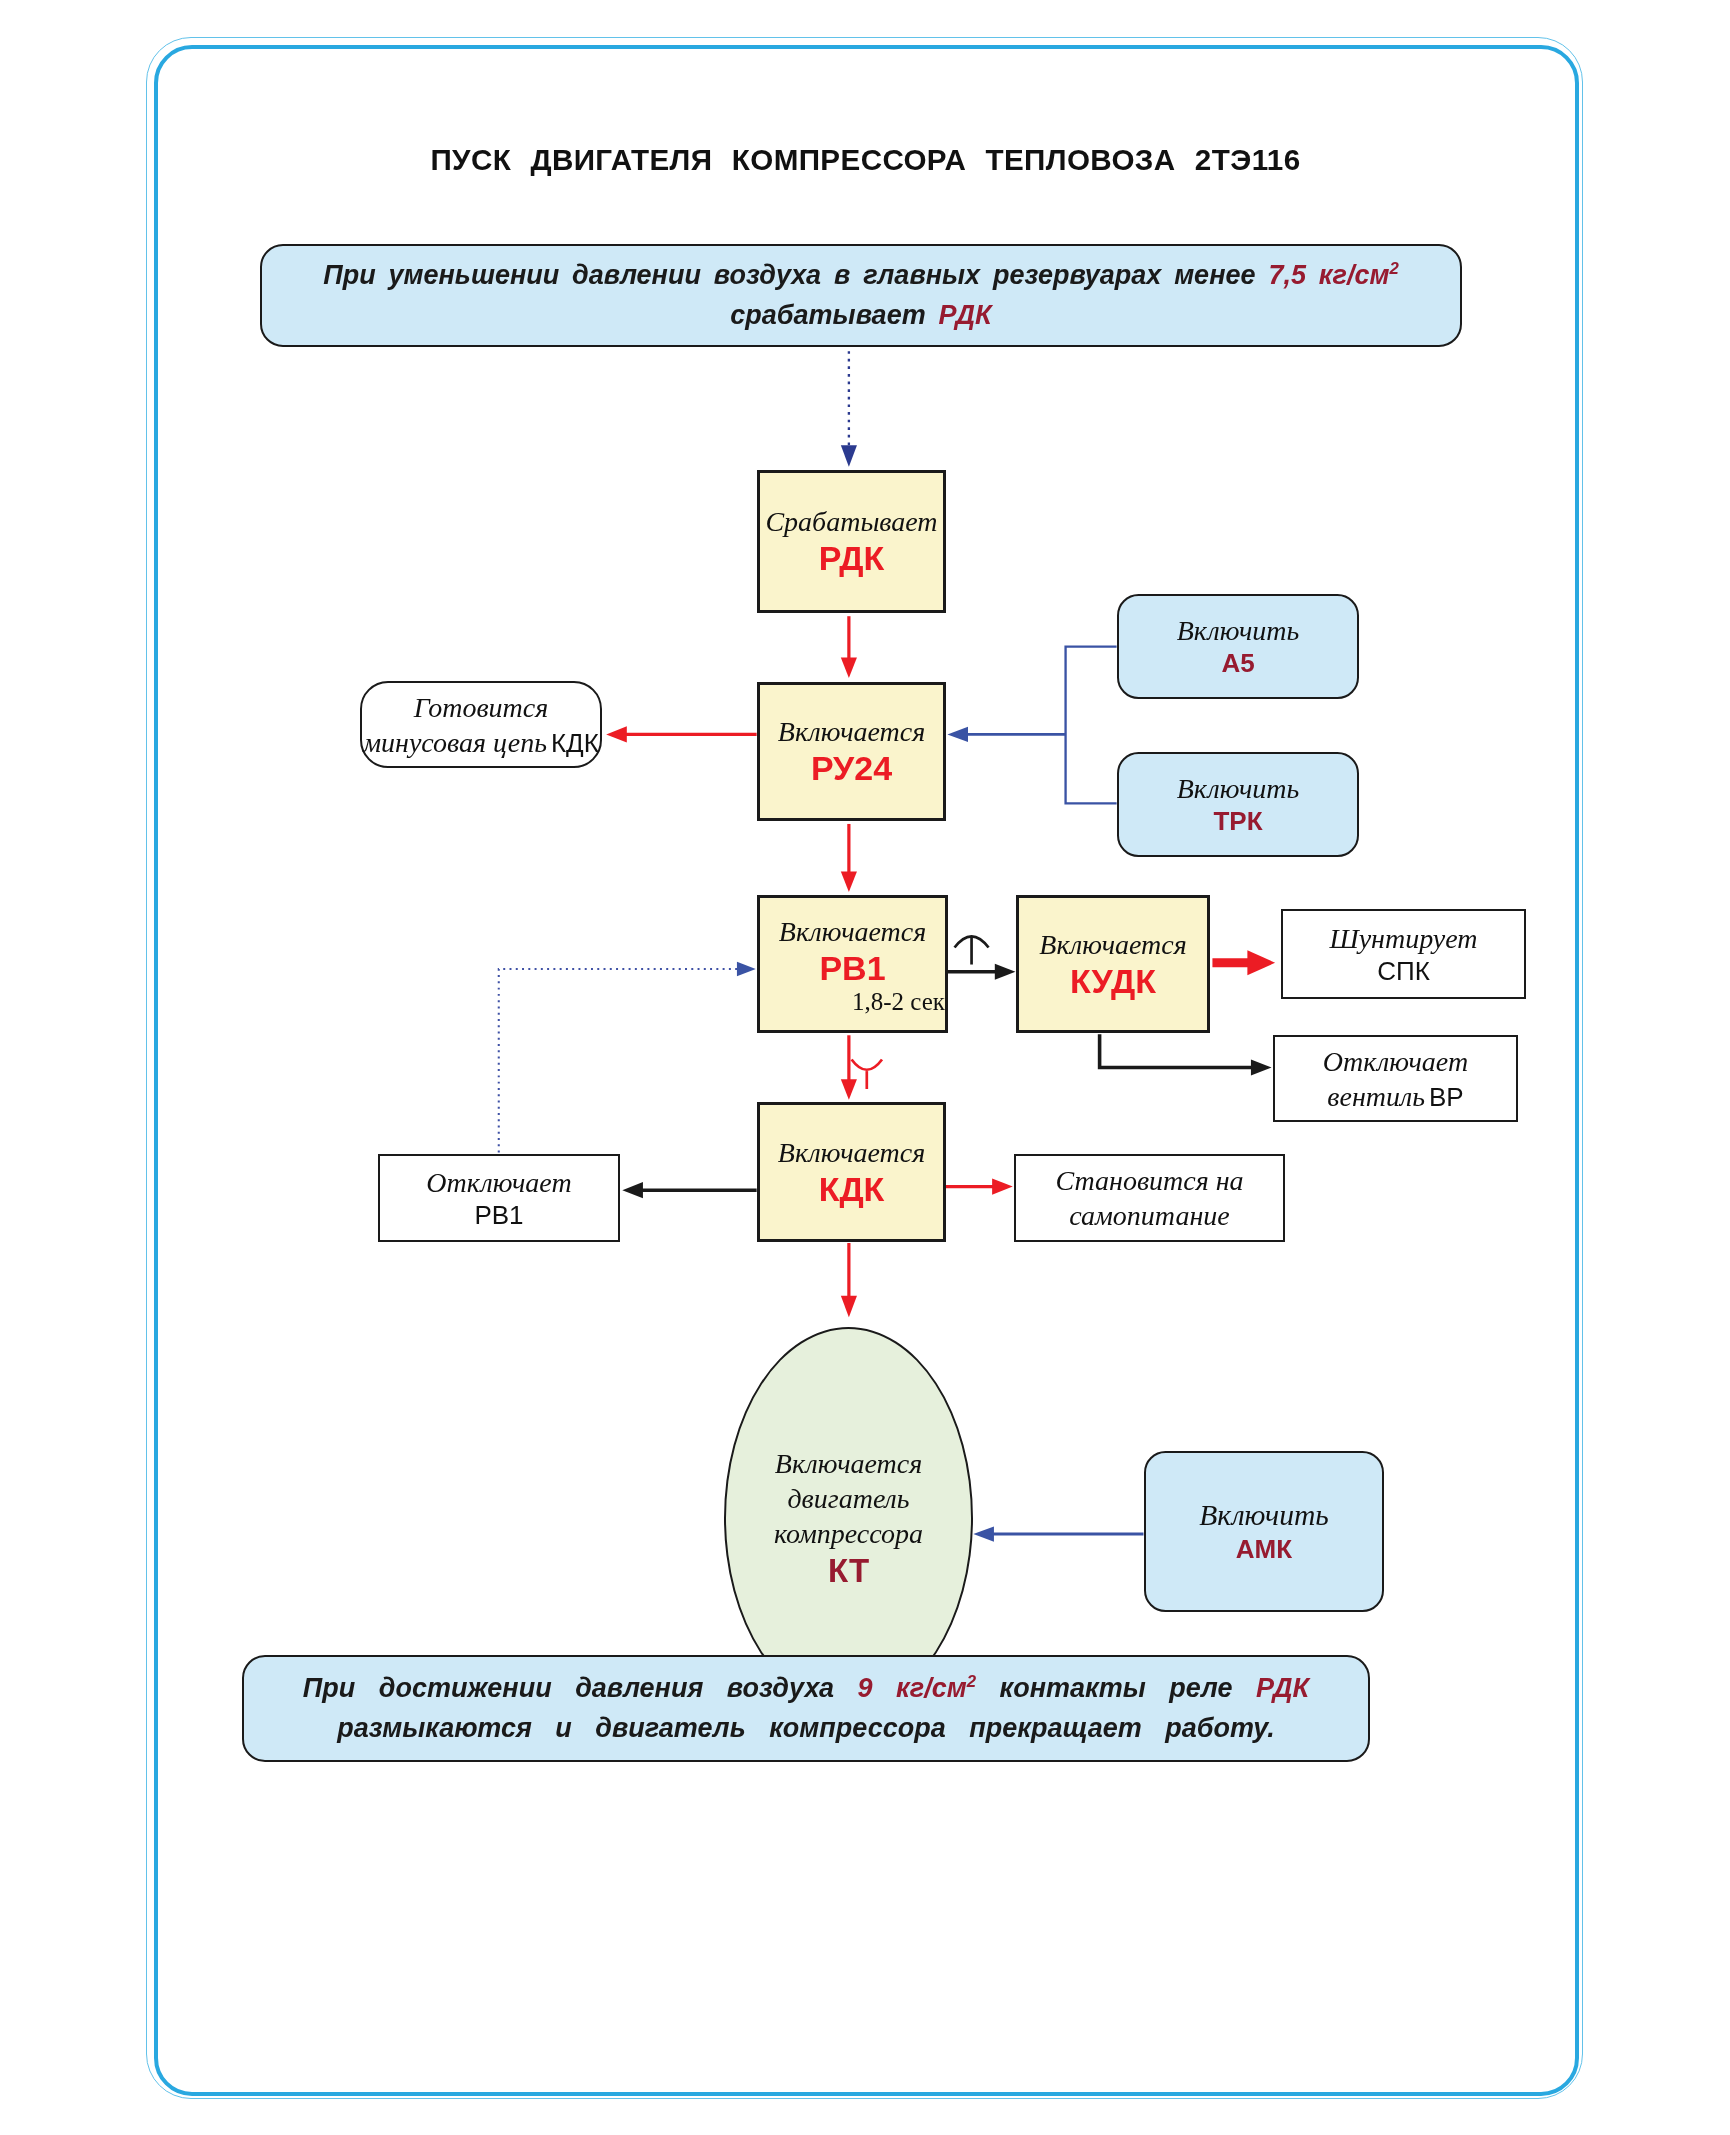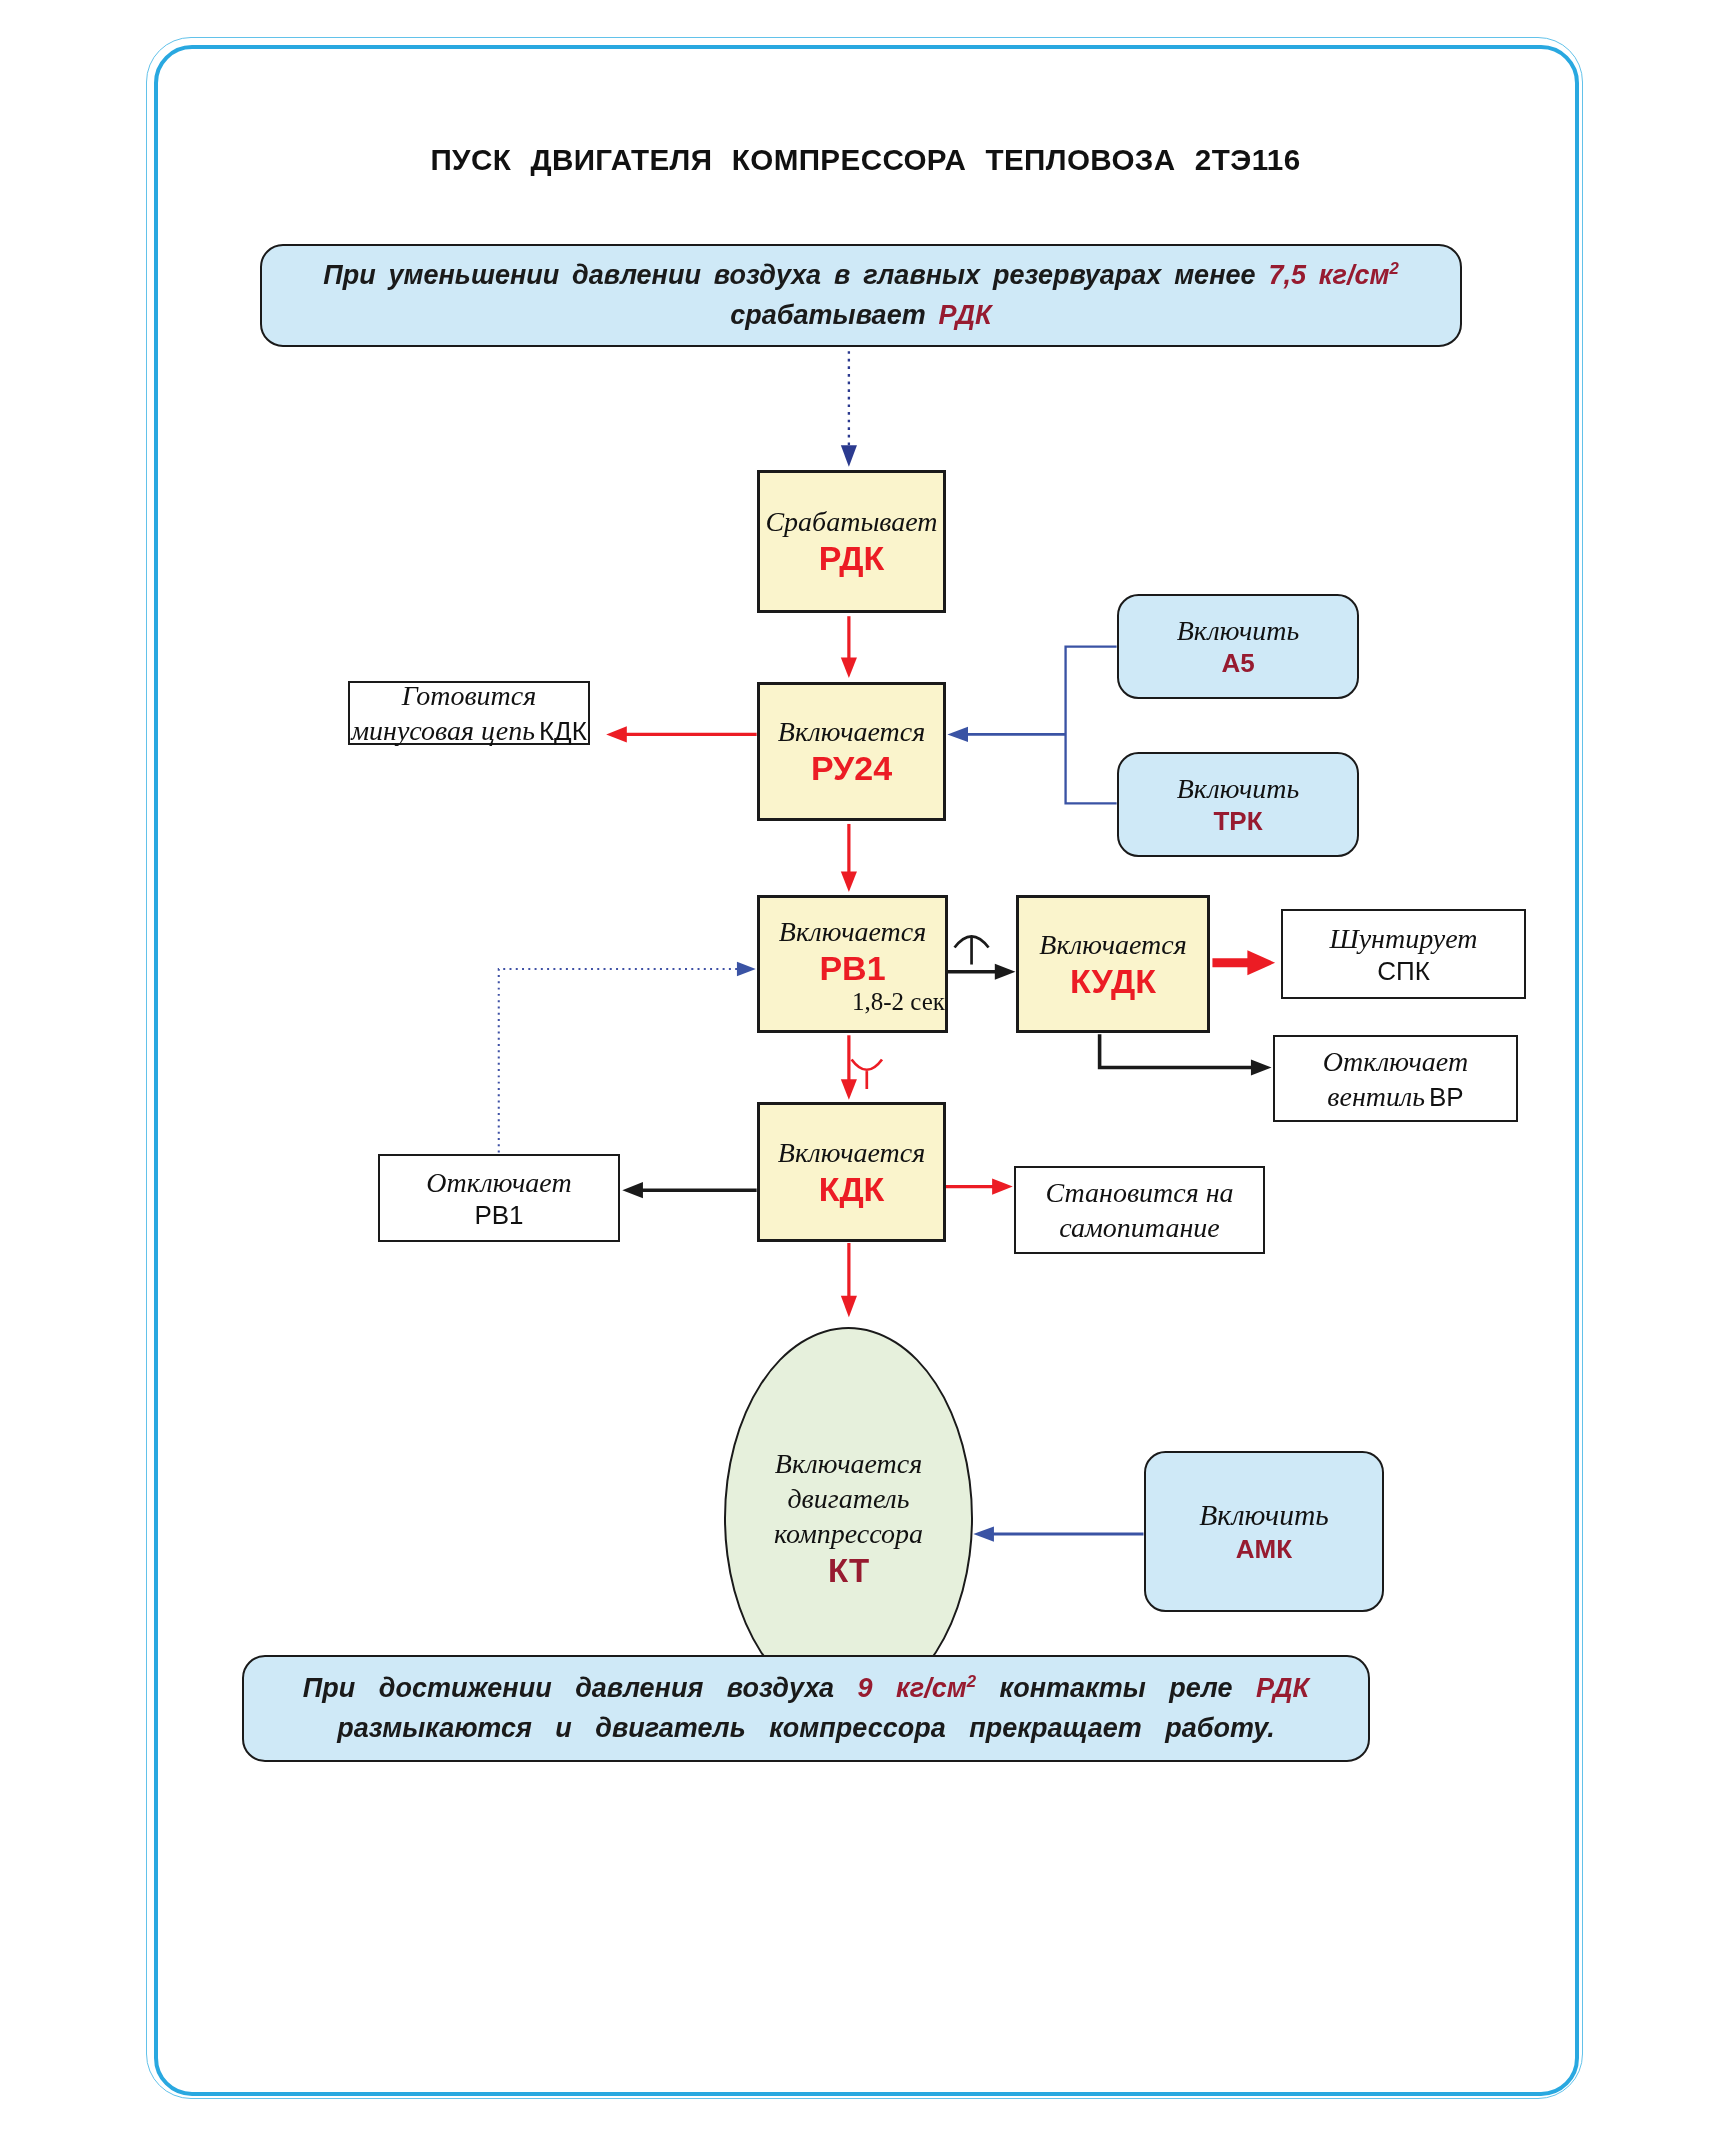--- a/index.html
+++ b/index.html
@@ -134,21 +134,21 @@
   <div class="box yellow" style="left:757px;top:470px;width:189px;height:143px;">
     <div class="ser-it">Срабатывает</div>
     <div class="code-red">РДК</div>
   </div>
 
   <div class="box yellow" style="left:757px;top:682px;width:189px;height:139px;">
     <div class="ser-it">Включается</div>
     <div class="code-red">РУ24</div>
   </div>
 
-  <div class="box white" style="left:348px;top:681px;width:242px;height:64px;">
+  <div class="box white" style="left:360px;top:681px;width:242px;height:87px;border-radius:28px;">
     <div class="ser-it">Готовится</div>
     <div>
       <span class="ser-it">минусовая цепь</span>
       <span class="code-black">КДК</span>
     </div>
   </div>
 
   <div class="box blue-round" style="left:1117px;top:594px;width:242px;height:105px;border-radius:21.5px;">
     <div class="ser-it">Включить</div>
     <div class="code-maroon">А5</div>
@@ -186,21 +186,21 @@
   <div class="box white" style="left:378px;top:1154px;width:242px;height:88px;">
     <div class="ser-it">Отключает</div>
     <div class="code-black">РВ1</div>
   </div>
 
   <div class="box yellow" style="left:757px;top:1102px;width:189px;height:140px;">
     <div class="ser-it">Включается</div>
     <div class="code-red">КДК</div>
   </div>
 
-  <div class="box white" style="left:1014px;top:1154px;width:251px;height:88px;margin-top:12px;">
+  <div class="box white" style="left:1014px;top:1154px;width:271px;height:88px;">
     <div class="ser-it">Становится на</div>
     <div class="ser-it">самопитание</div>
   </div>
 
   <div class="box green-ellipse" style="left:724px;top:1327px;width:249px;height:382px;">
     <div class="ser-it">Включается</div>
     <div class="ser-it">двигатель</div>
     <div class="ser-it">компрессора</div>
     <div class="code-maroon" style="font-size:33px;">КТ</div>
   </div>

